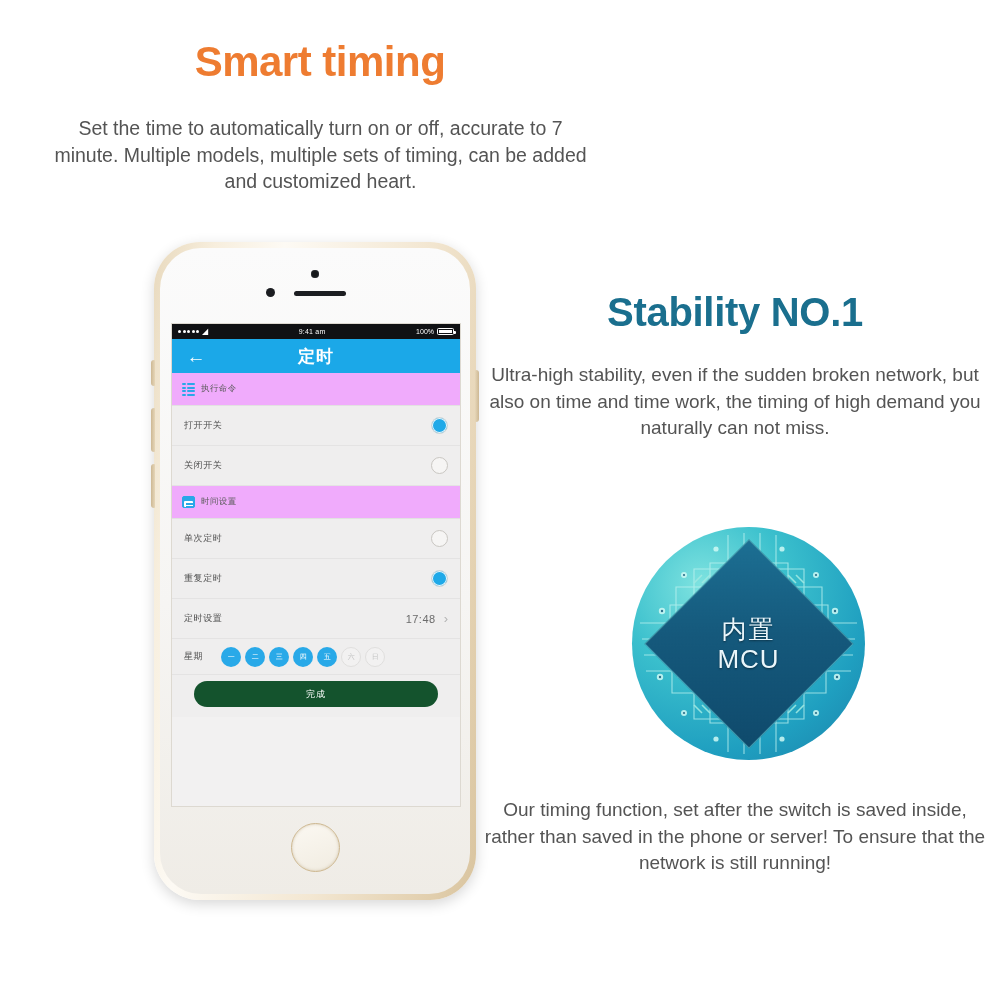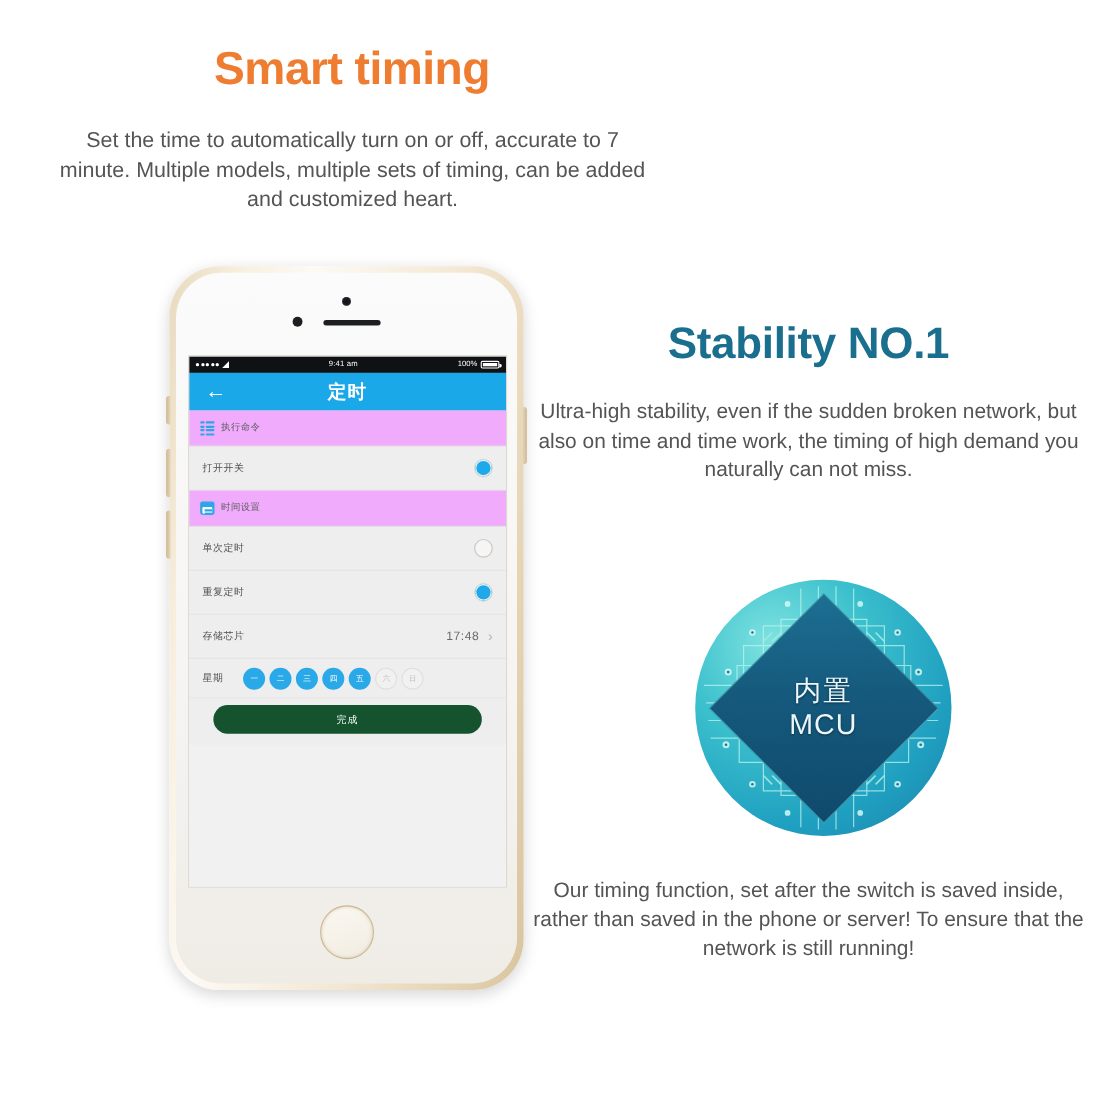--- a/index.html
+++ b/index.html
@@ -430,40 +430,44 @@
               </span>
           </span>
           <span class="lbl">执行命令</span>
         </div>
 
         <div class="row">
           <span class="lbl">打开开关</span>
           <span class="radio on"></span>
         </div>
 
+        <div class="row">
+          <span class="lbl">关闭开关</span>
+          <span class="radio"></span>
+        </div>
 
         <div class="sec-head">
           <span class="ic">
             <span class="icon-cal"></span>
           </span>
           <span class="lbl">时间设置</span>
         </div>
 
         <div class="row">
           <span class="lbl">单次定时</span>
           <span class="radio"></span>
         </div>
 
         <div class="row">
           <span class="lbl">重复定时</span>
           <span class="radio on"></span>
         </div>
 
         <div class="row">
-          <span class="lbl">存储芯片</span>
+          <span class="lbl">定时设置</span>
           <span class="val">17:48</span>
           <span class="chev">›</span>
         </div>
 
         <div class="row row-week">
           <span class="lbl" style="flex:0 0 auto;">星期</span>
           <span class="days">
             <span class="day">一</span>
             <span class="day">二</span>
             <span class="day">三</span>

